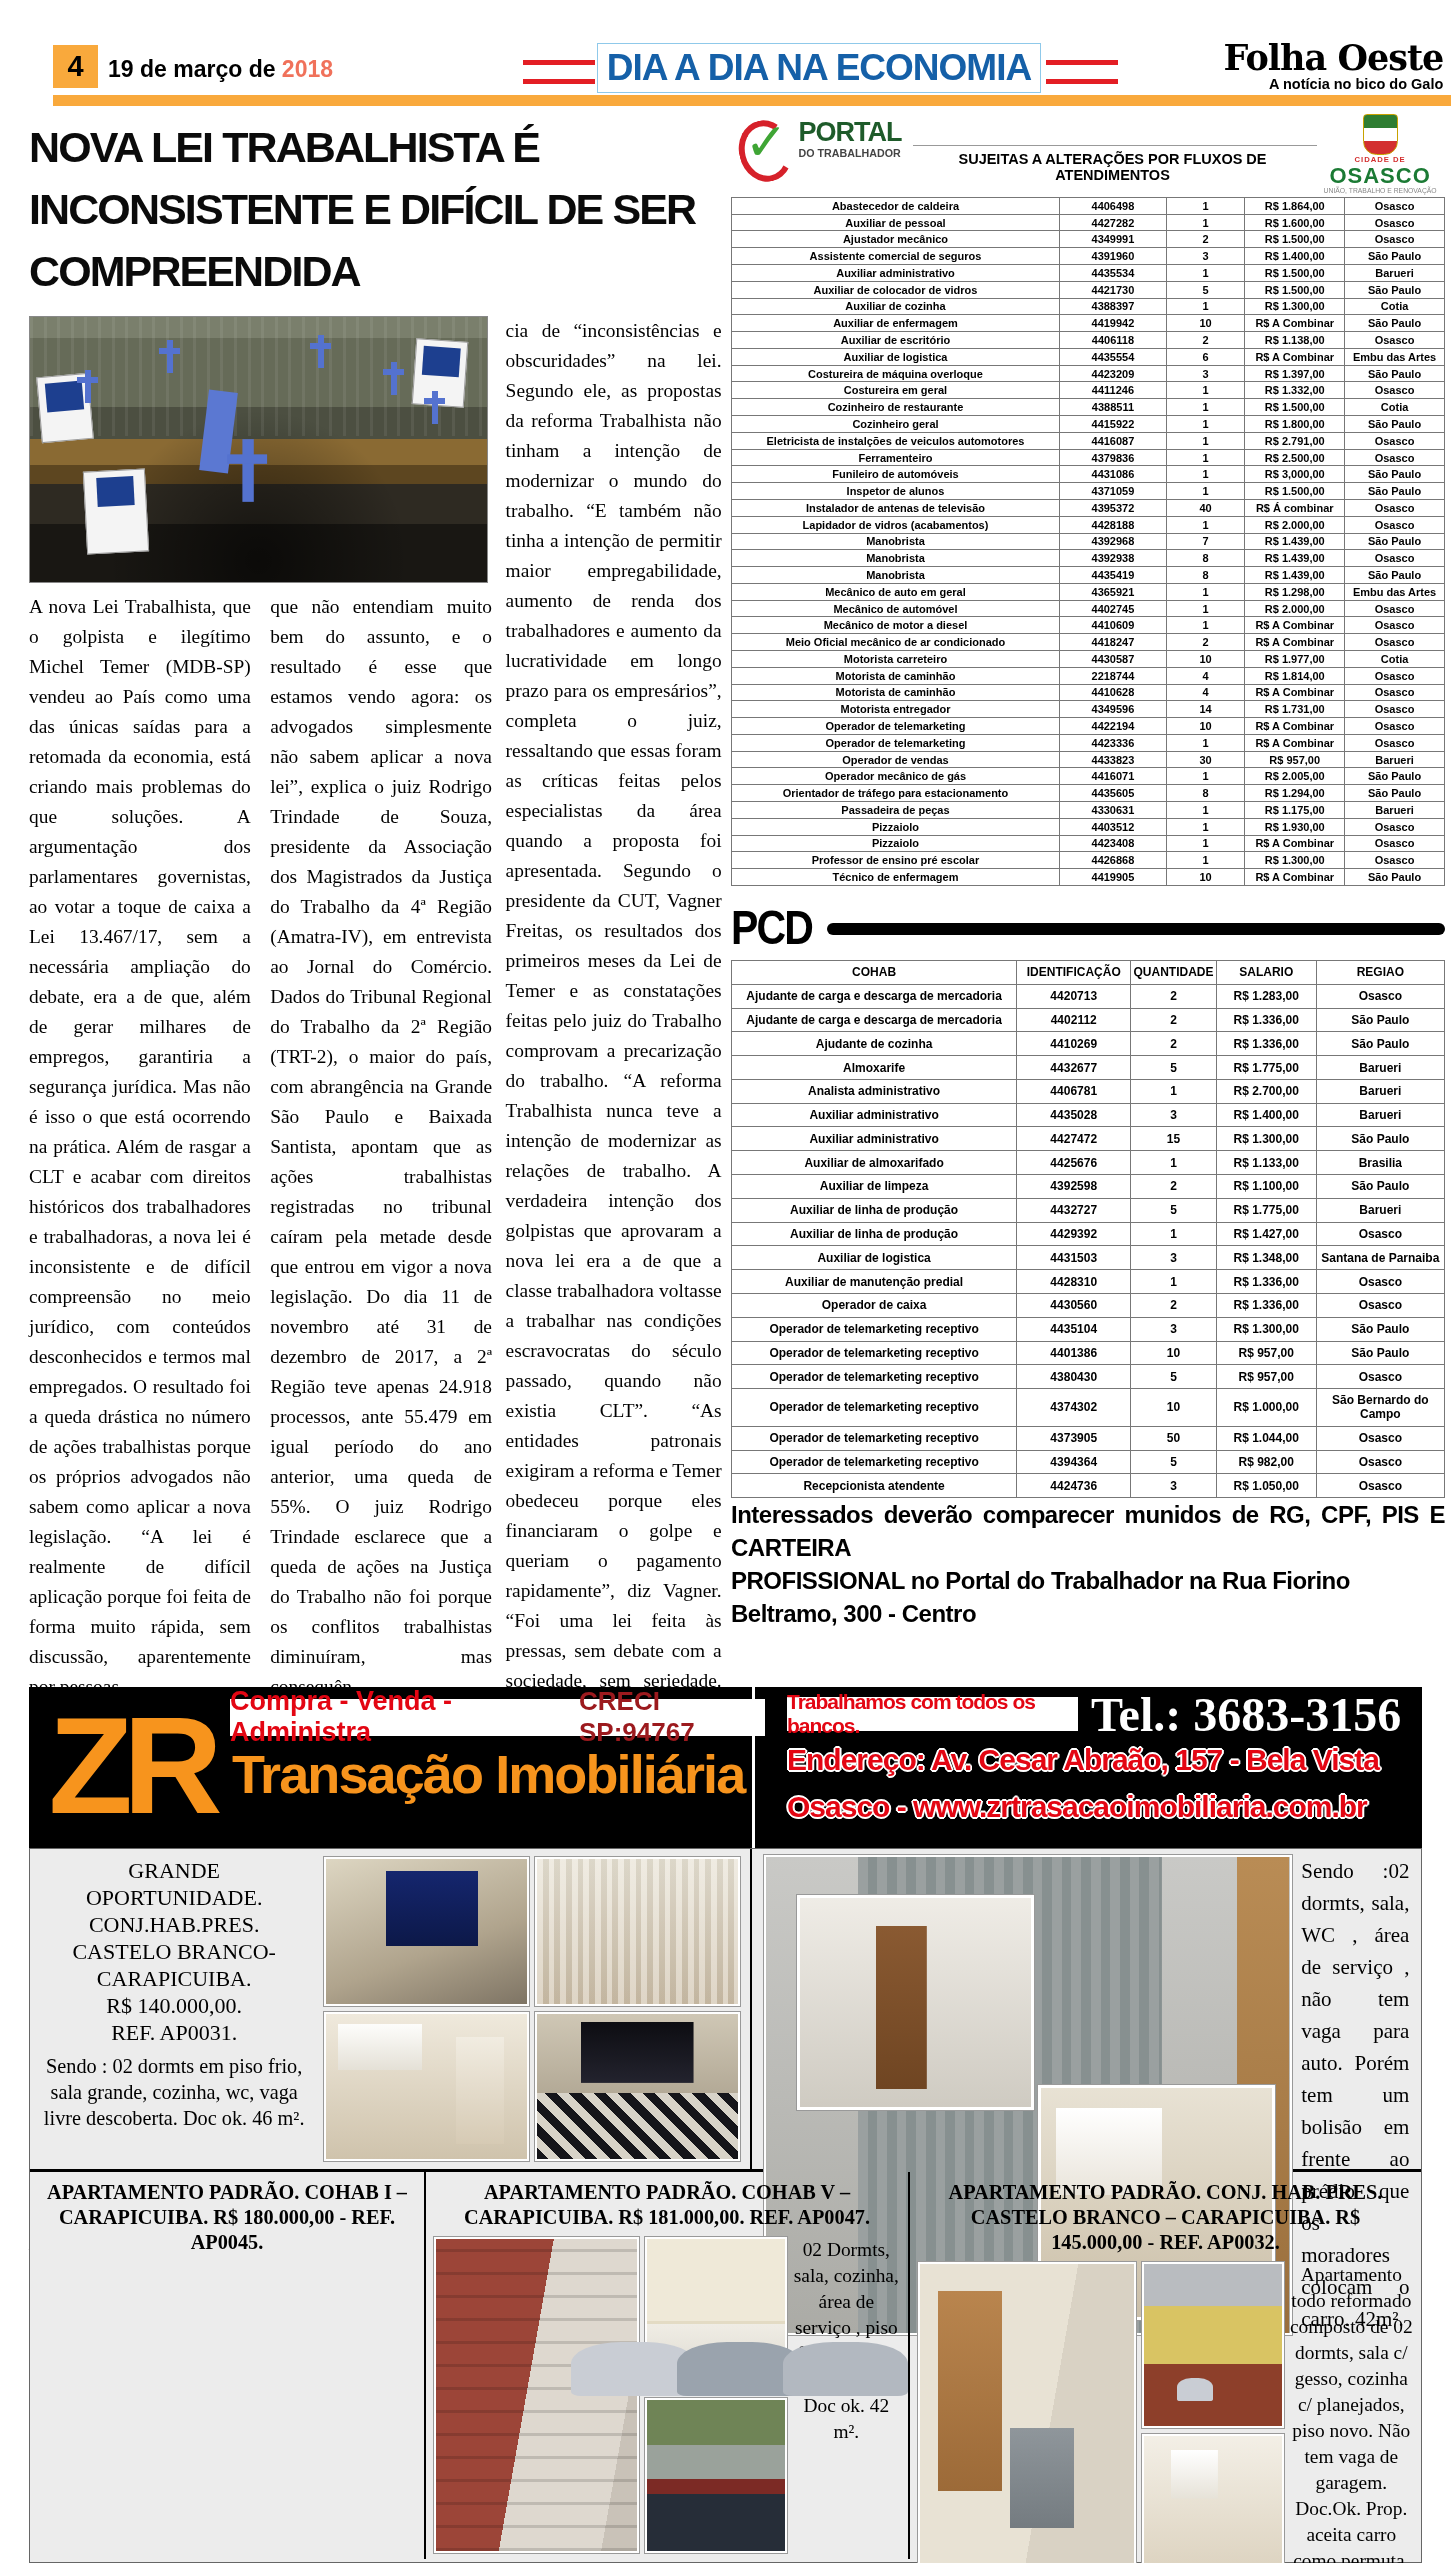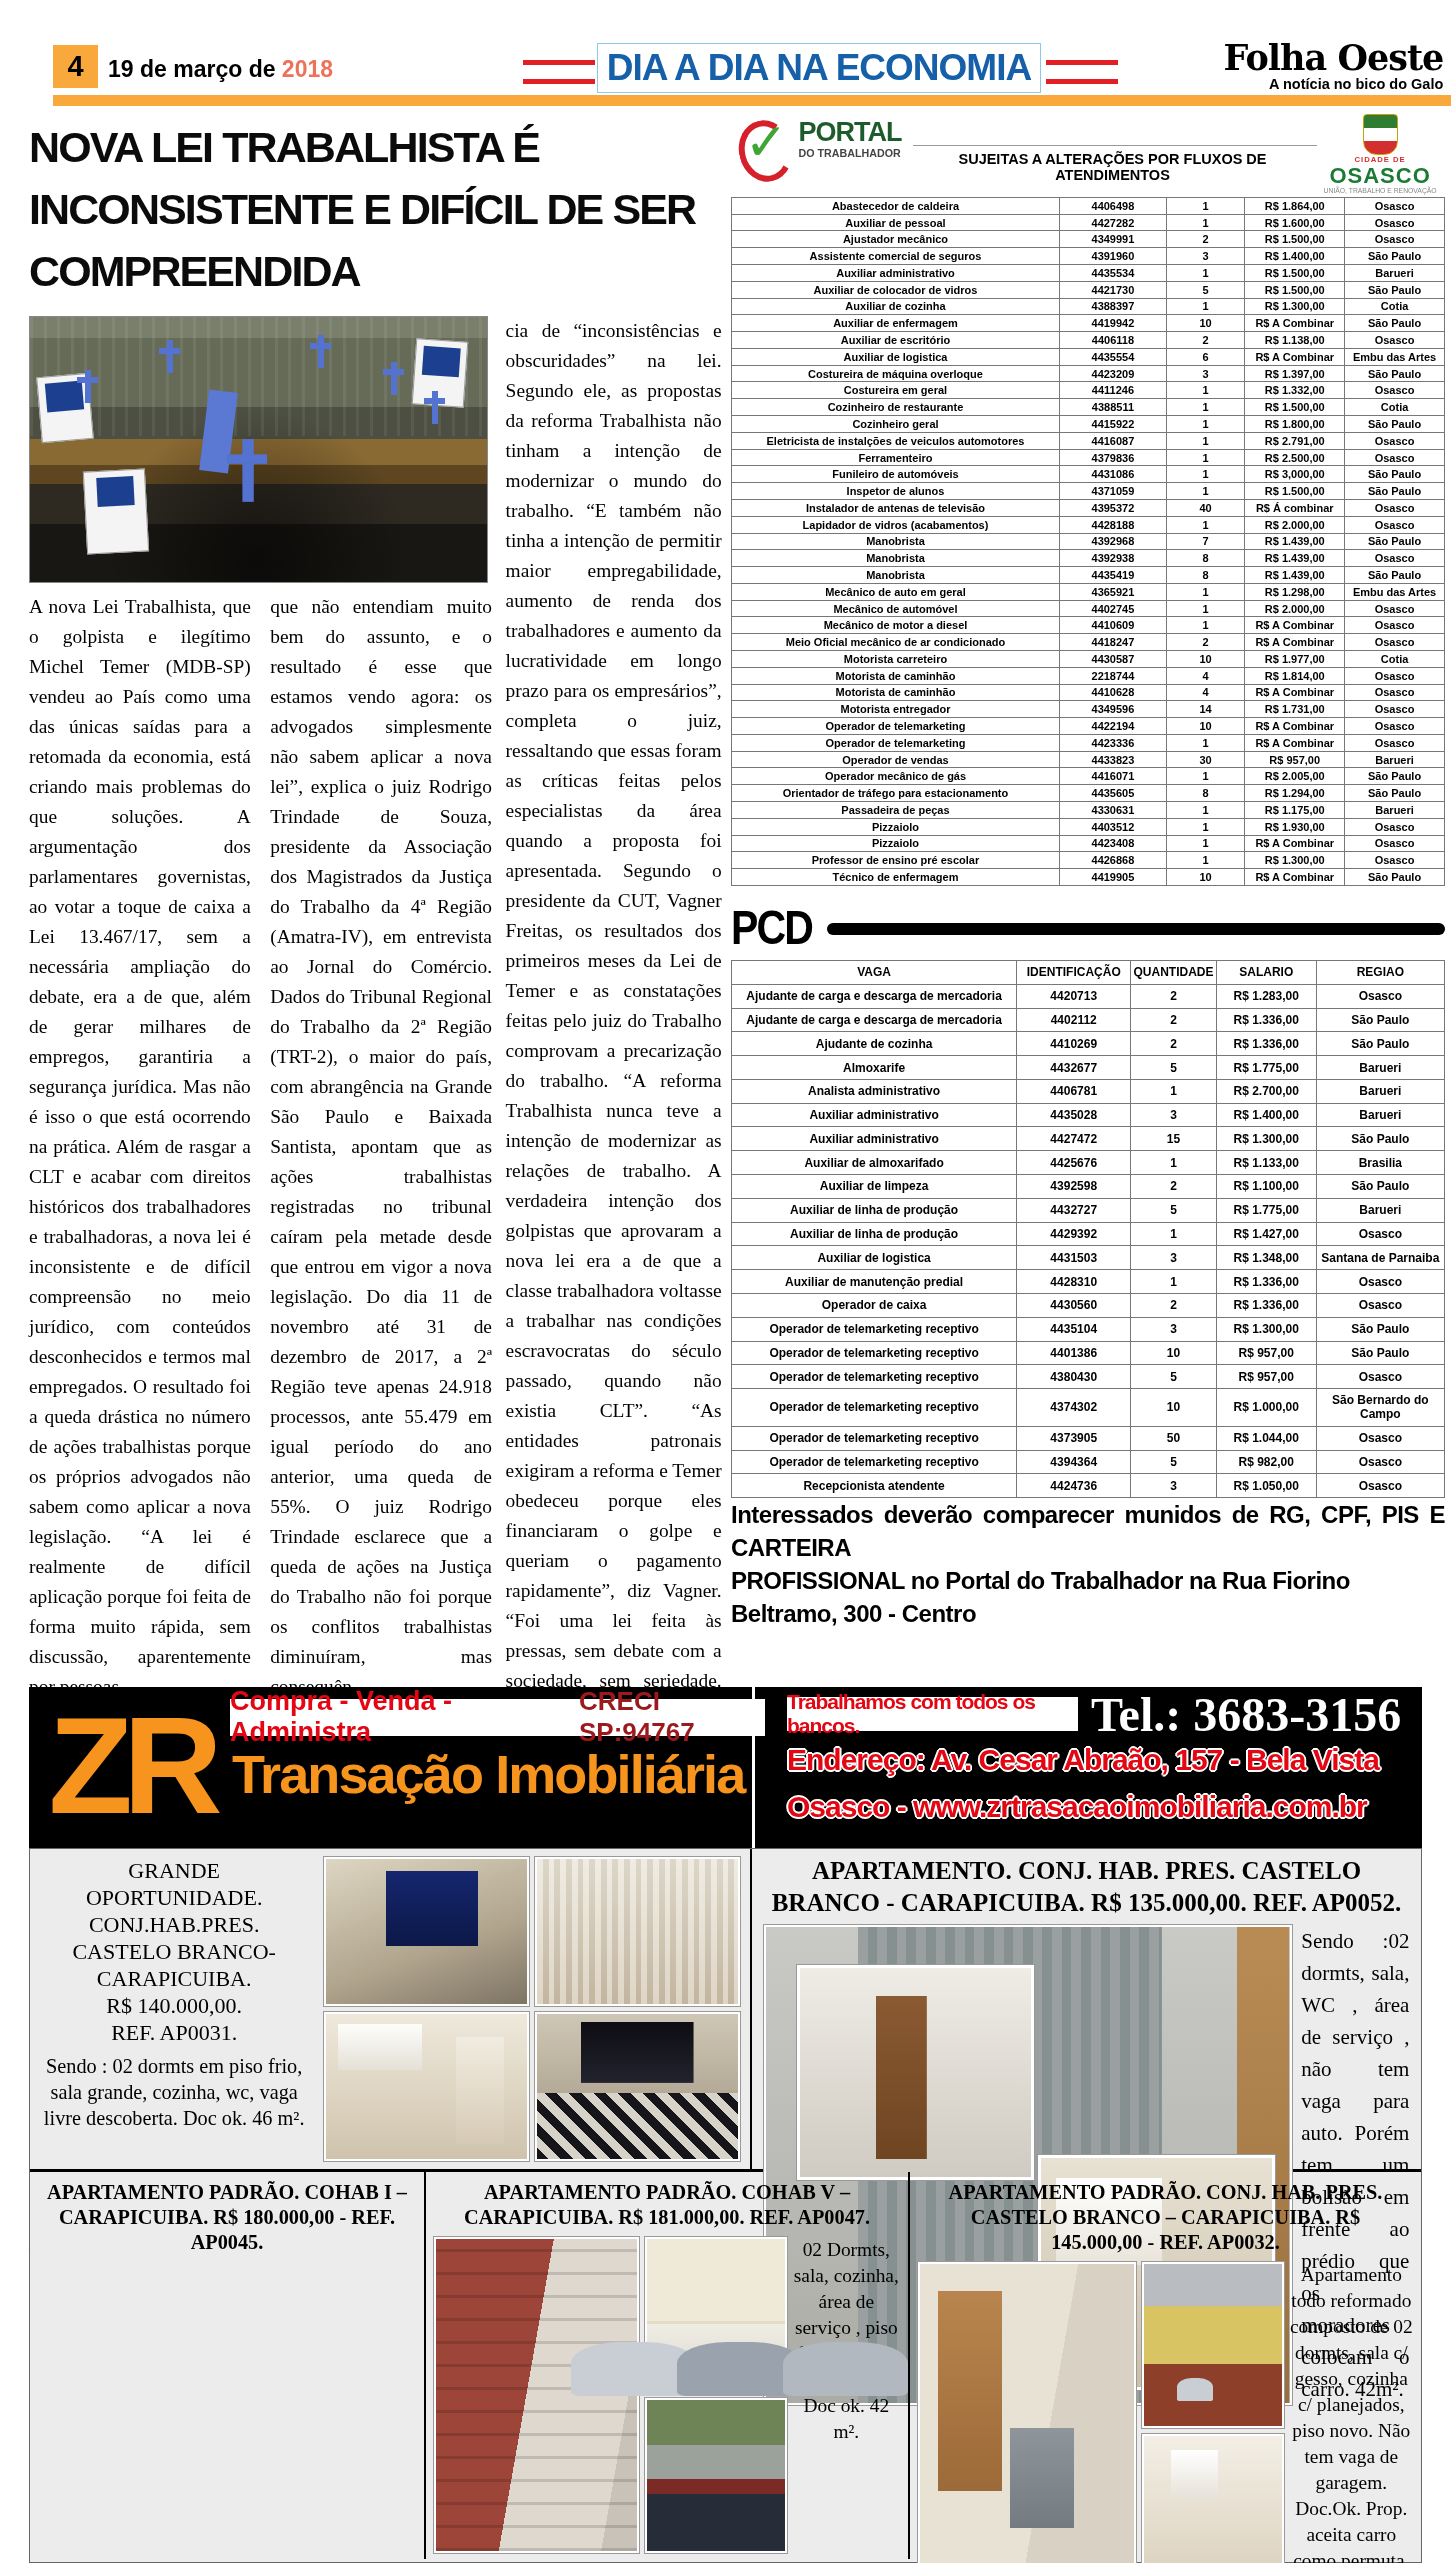--- a/index.html
+++ b/index.html
@@ -558,21 +558,21 @@
     </table>
 
     <div class="pcd-head">
       <div class="pcd-label">PCD</div>
       <div class="pcd-bar"></div>
     </div>
 
     <table class="jt pcdt">
       <thead>
           <tr>
-            <th>VAGA</th>
+            <th>COHAB</th>
             <th>IDENTIFICAÇÃO</th>
             <th>QUANTIDADE</th>
             <th>SALARIO</th>
             <th>REGIAO</th>
           </tr>
         </thead>
       <tbody>
           <tr>
             <td>Ajudante de carga e descarga de mercadoria</td>
             <td>4420713</td>
@@ -757,21 +757,20 @@
           <div class="ap31-body">Sendo : 02 dormts em piso frio, sala grande, cozinha, wc, vaga livre descoberta. Doc ok. 46 m².</div>
         </div>
         <div class="ap31-photos">
           <div class="ph ph-winblue"></div>
           <div class="ph ph-bath"></div>
           <div class="ph ph-kitchen"></div>
           <div class="ph ph-bed"></div>
         </div>
       </div>
       <div class="c-ap52 cell">
-        <div class="ap52-title">APARTAMENTO. CONJ. HAB. PRES. CASTELO BRANCO - CARAPICUIBA. R$ 135.000,00. REF. AP0052.</div>
         <div class="ap52-main">
           <div class="ph ph-hall ap52-photo">
             <div class="inset i1"></div>
             <div class="inset i2"></div>
           </div>
           <div class="ap52-body">Sendo :02 dormts, sala, WC , área de serviço , não tem vaga para auto. Porém tem um bolisão em frente ao prédio que os moradores colocam o carro. 42m².</div>
         </div>
       </div>
     </div>
     <div class="ads-row2">

